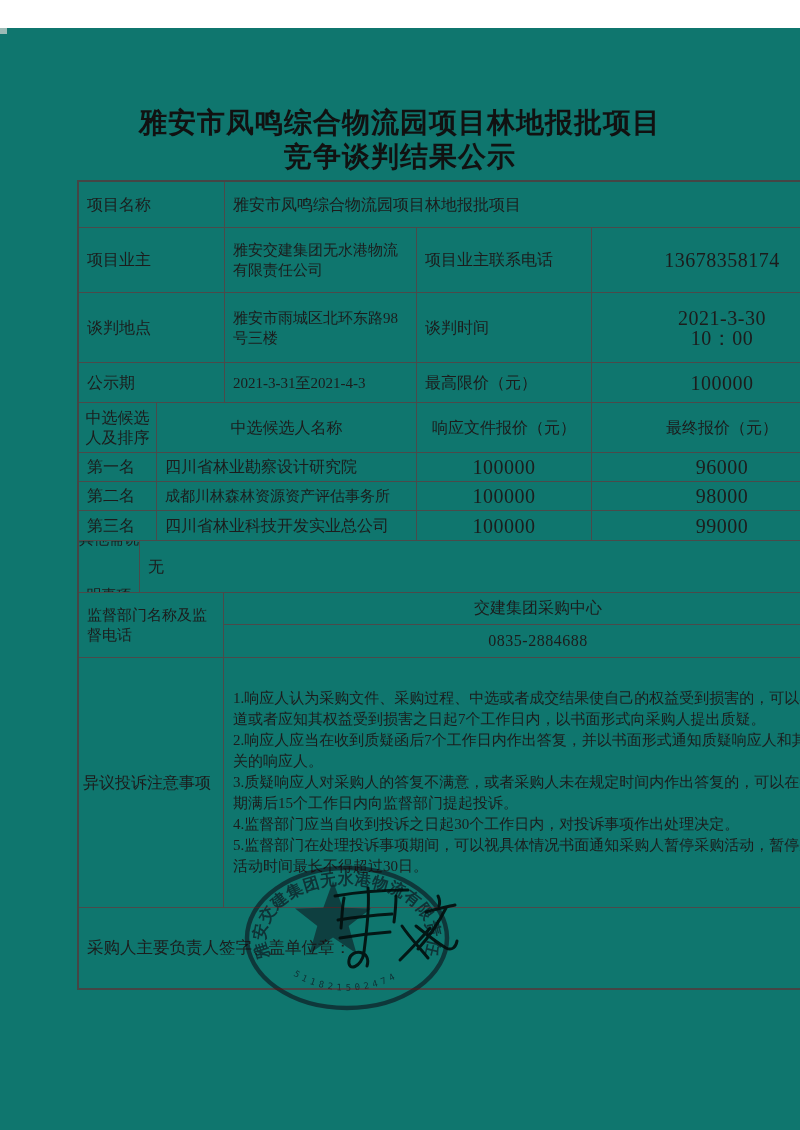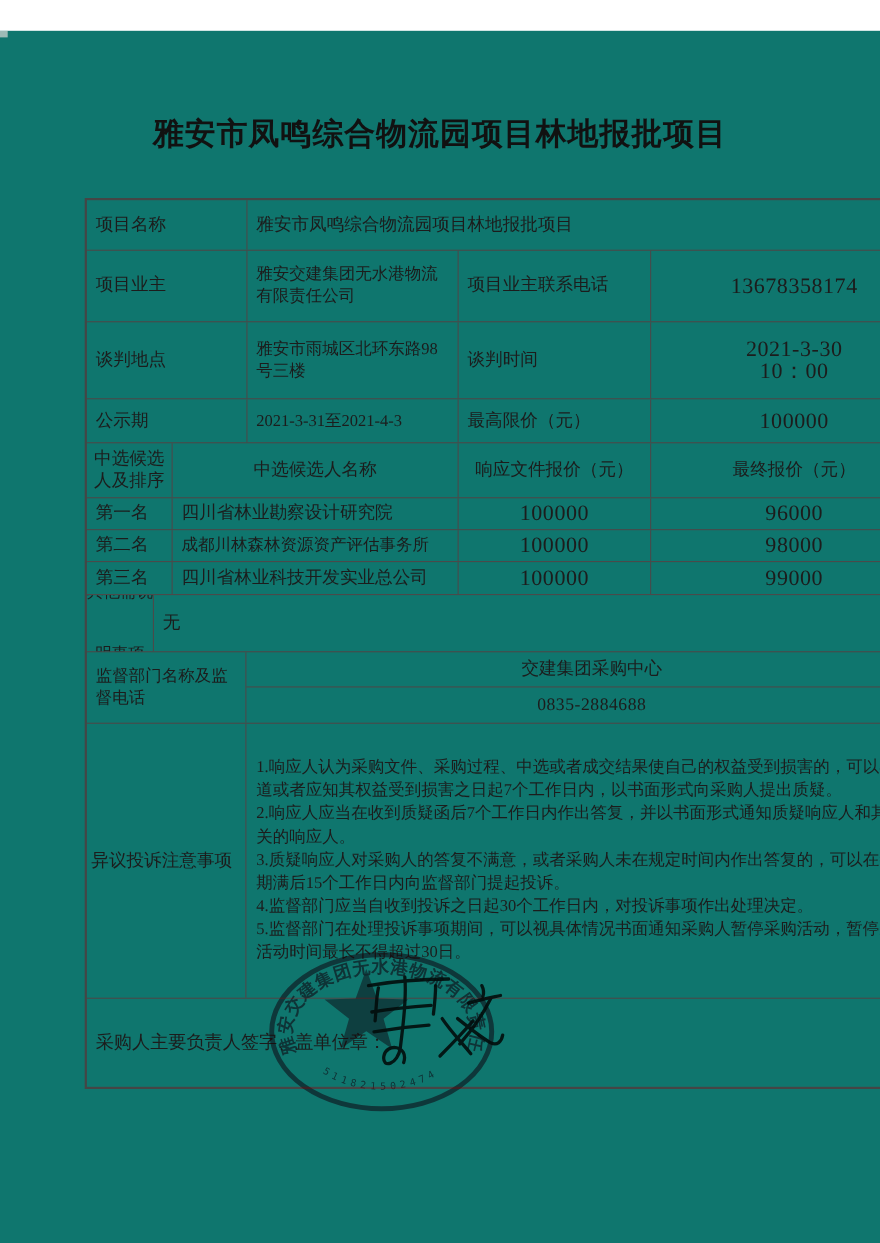--- a/index.html
+++ b/index.html
@@ -45,20 +45,21 @@
     mix-blend-mode:multiply;pointer-events:none;}
 </style>
 </head>
 <body>
 
 <div class="page">
   <div class="corner-smudge"></div>
 
   <div class="doc-title">
     <div>雅安市凤鸣综合物流园项目林地报批项目</div>
+    <div>竞争谈判结果公示</div>
   </div>
 
   <div class="tbl">
 
     <div class="row r1">
       <div class="cell pad w146">项目名称</div>
       <div class="cell pad grow lastc">雅安市凤鸣综合物流园项目林地报批项目</div>
     </div>
 
     <div class="row r2">

